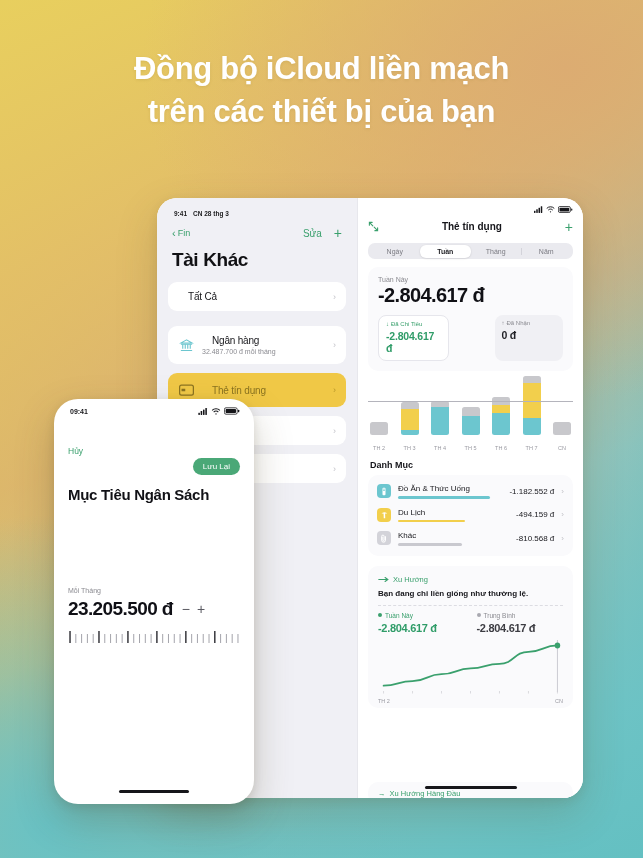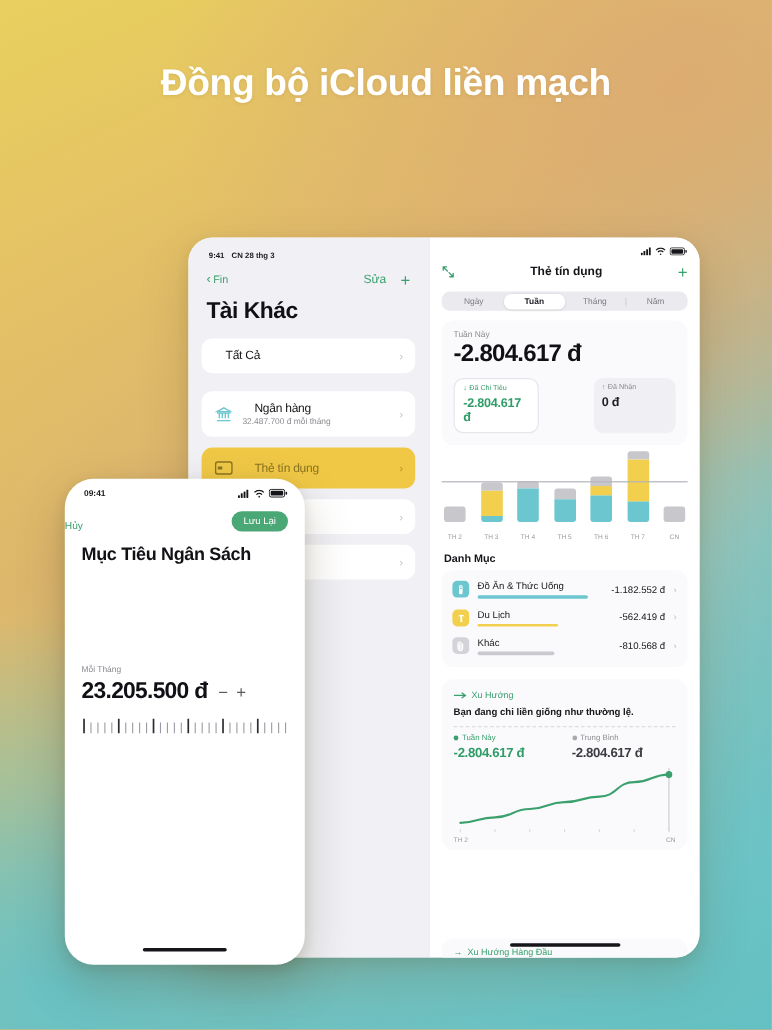--- a/index.html
+++ b/index.html
@@ -232,26 +232,26 @@
     box-shadow: 0 16px 38px rgba(80,70,40,0.26), 0 3px 10px rgba(80,70,40,0.14);
     overflow: hidden;
     z-index: 5;
   }
   .ph-status {
     display: flex; align-items: center; height: 20px;
     padding: 4px 14px 0 16px; font-size: 7px; font-weight: bold; color: #16161a;
   }
   .ph-status .time { flex: 0 0 auto; }
   .ph-status .sp { flex: 1; }
-  .ph-nav { display: flex; align-items: flex-end; padding: 7px 14px 0 0; }
+  .ph-nav { display: flex; align-items: center; padding: 7px 14px 0 14px; }
   .ph-cancel { font-size: 8.5px; color: #3aa06d; }
   .ph-sp { flex: 1; }
   .ph-save {
     background: #4aa877; color: #ffffff; font-size: 8px;
-    padding: 4px 10px; border-radius: 11px; font-weight: 500;
+    padding: 4px 10px; border-radius: 11px; font-weight: 500; margin-top: 32px;
   }
   .ph-title {
     font-size: 15px; font-weight: bold; color: #111116;
     margin: 11px 0 0 14px; letter-spacing: -0.3px;
   }
   .ph-body { padding: 0 14px; margin-top: 84px; }
   .ph-sub { font-size: 7px; color: #8a8a90; }
   .ph-amount-row { display: flex; align-items: center; gap: 9px; margin-top: 4px; }
   .ph-amount {
     font-size: 19px; font-weight: bold; color: #101016; letter-spacing: -0.6px;
@@ -266,20 +266,21 @@
 </style>
 </head>
 <body>
 
 <div id="bg"></div>
 <div id="bg2"></div>
 <div id="bg3"></div>
 
 <div id="headline">
   <span>Đồng bộ iCloud liền mạch</span>
+  <span class="l2">trên các thiết bị của bạn</span>
 </div>
 
 <div id="ipad">
 
   <div class="pad-left">
     <div class="statusbar-l">
       <span>9:41</span>
       <span>CN 28 thg 3</span>
     </div>
 
@@ -477,21 +478,21 @@
       <div class="cat-row">
         <span class="cat-ic travel">
           <svg width="9" height="9" viewBox="0 0 12 12" fill="#ffffff">
               <path d="M6 3c-2 0-3.4 1-3.8 2.2.9-.6 1.9-.6 2.6-.1L5 11h2l-.2-5.9c.8-.5 1.8-.5 2.7.1C9.2 4 7.9 3 6 3Z"></path>
             </svg>
         </span>
         <div class="cat-mid">
           <div class="cat-name">Du Lịch</div>
           <div class="cat-bar travel"></div>
         </div>
-        <span class="cat-amt">-562.419 đ</span>
+        <span class="cat-amt">-494.159 đ</span>
         <span class="cat-chev">›</span>
       </div>
 
       <div class="cat-row">
         <span class="cat-ic other">
           <svg width="8" height="9" viewBox="0 0 10 12" fill="none" stroke="#ffffff" stroke-width="1.3" stroke-linecap="round">
               <path d="M7 3.5v4.8a2.6 2.6 0 0 1-5.2 0V3.2a1.7 1.7 0 0 1 3.4 0v5a.9.9 0 0 1-1.8 0V4"></path>
             </svg>
         </span>
         <div class="cat-mid">

